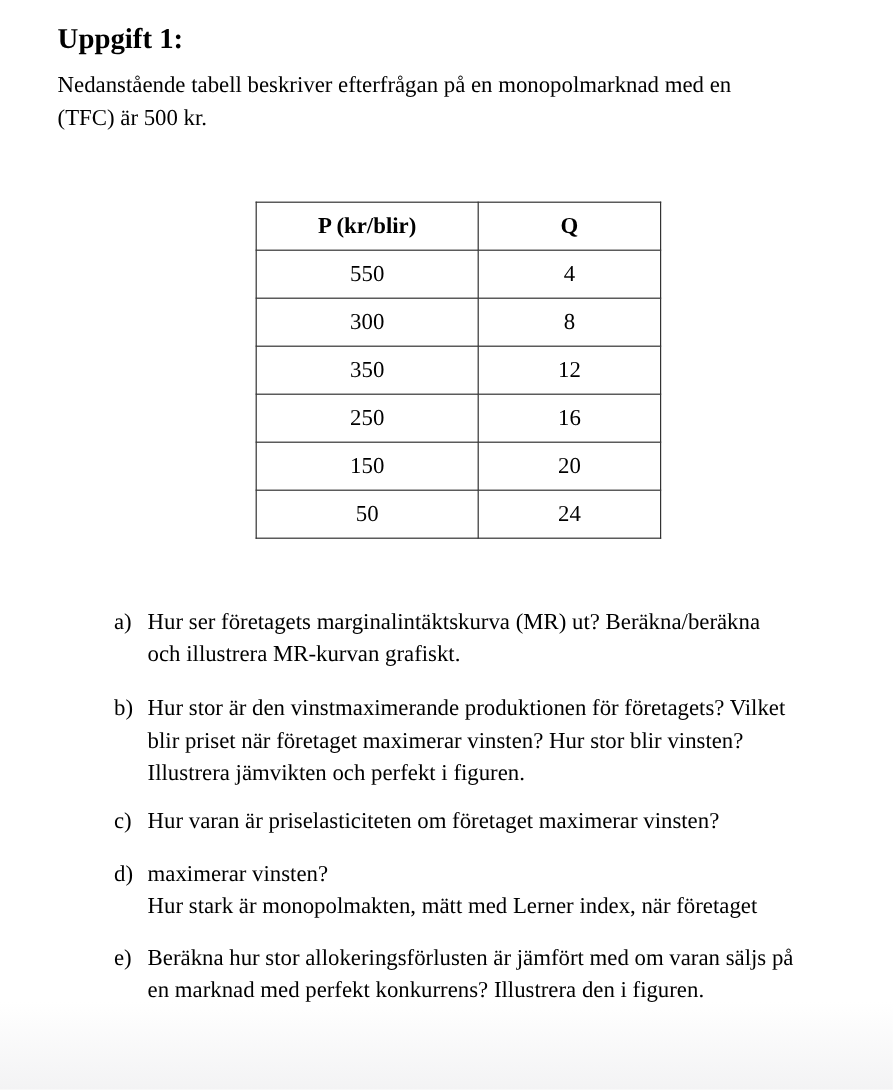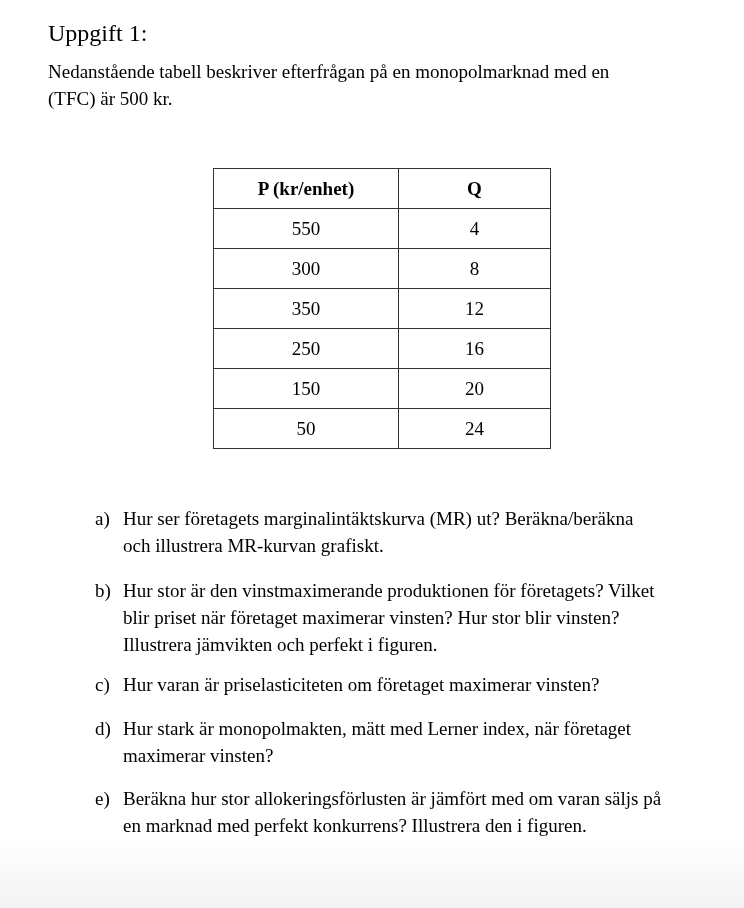--- a/index.html
+++ b/index.html
@@ -14,21 +14,21 @@
     width: 744px;
     height: 908px;
     overflow: hidden;
     background: linear-gradient(180deg, #ffffff 0px, #ffffff 835px, #f3f3f4 908px);
   }
   .page-title {
     position: absolute;
     left: 48px;
     top: 20px;
     font-size: 24px;
-    font-weight: normal;
+    font-weight: bold;
     white-space: nowrap;
   }
   .intro {
     position: absolute;
     left: 48px;
     top: 58px;
     font-size: 19px;
     line-height: 27px;
   }
   .intro .line { white-space: nowrap; }
@@ -85,21 +85,21 @@
   <div class="page-title">Uppgift 1:</div>
 
   <div class="intro">
     <div class="line">Nedanstående tabell beskriver efterfrågan på en monopolmarknad med en</div>
     <div class="line">(TFC) är 500 kr.</div>
   </div>
 
   <table class="demand-table">
     <thead>
       <tr>
-        <th class="col-p">P (kr/enhet)</th>
+        <th class="col-p">P (kr/blir)</th>
         <th class="col-q">Q</th>
       </tr>
     </thead>
     <tbody>
       <tr>
         <td>550</td>
         <td>4</td>
       </tr>
       <tr>
         <td>300</td>
@@ -146,22 +146,22 @@
     <div class="question q-c">
       <div class="q-label">c)</div>
       <div class="q-lines">
         <div class="line">Hur varan är priselasticiteten om företaget maximerar vinsten?</div>
       </div>
     </div>
 
     <div class="question q-d">
       <div class="q-label">d)</div>
       <div class="q-lines">
+        <div class="line">maximerar vinsten?</div>
         <div class="line">Hur stark är monopolmakten, mätt med Lerner index, när företaget</div>
-        <div class="line">maximerar vinsten?</div>
       </div>
     </div>
 
     <div class="question q-e">
       <div class="q-label">e)</div>
       <div class="q-lines">
         <div class="line">Beräkna hur stor allokeringsförlusten är jämfört med om varan säljs på</div>
         <div class="line">en marknad med perfekt konkurrens? Illustrera den i figuren.</div>
       </div>
     </div>

